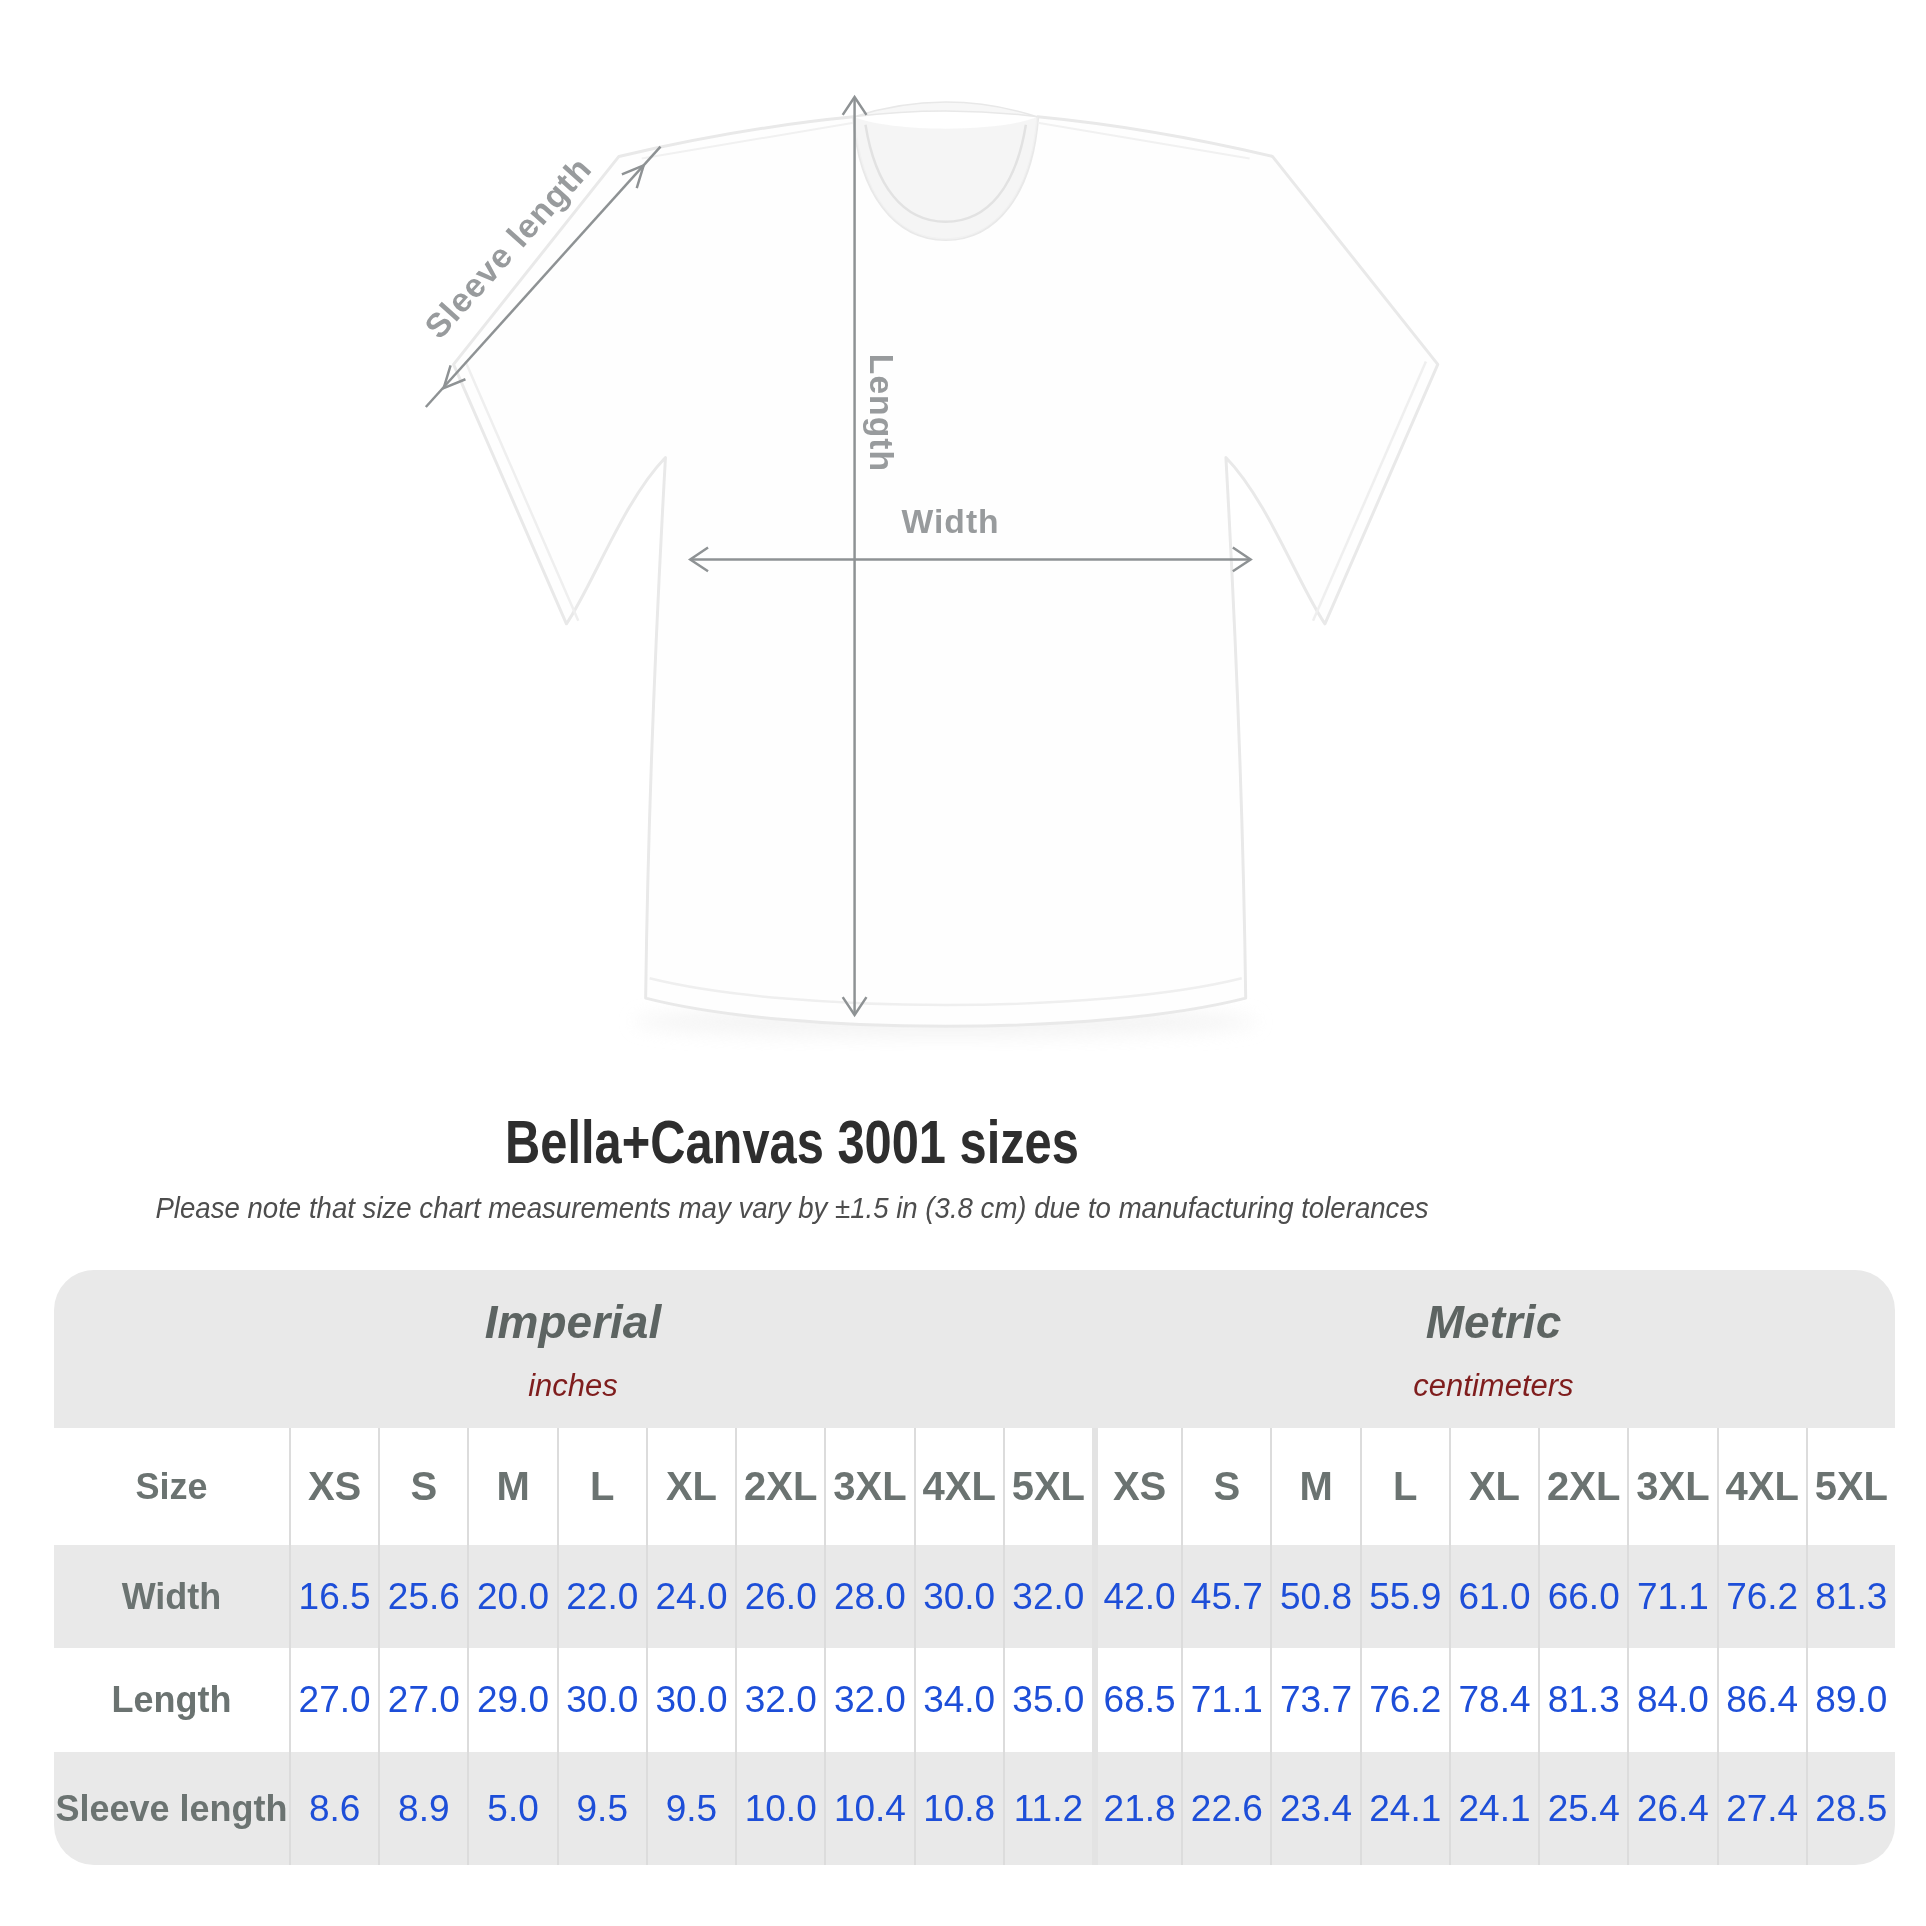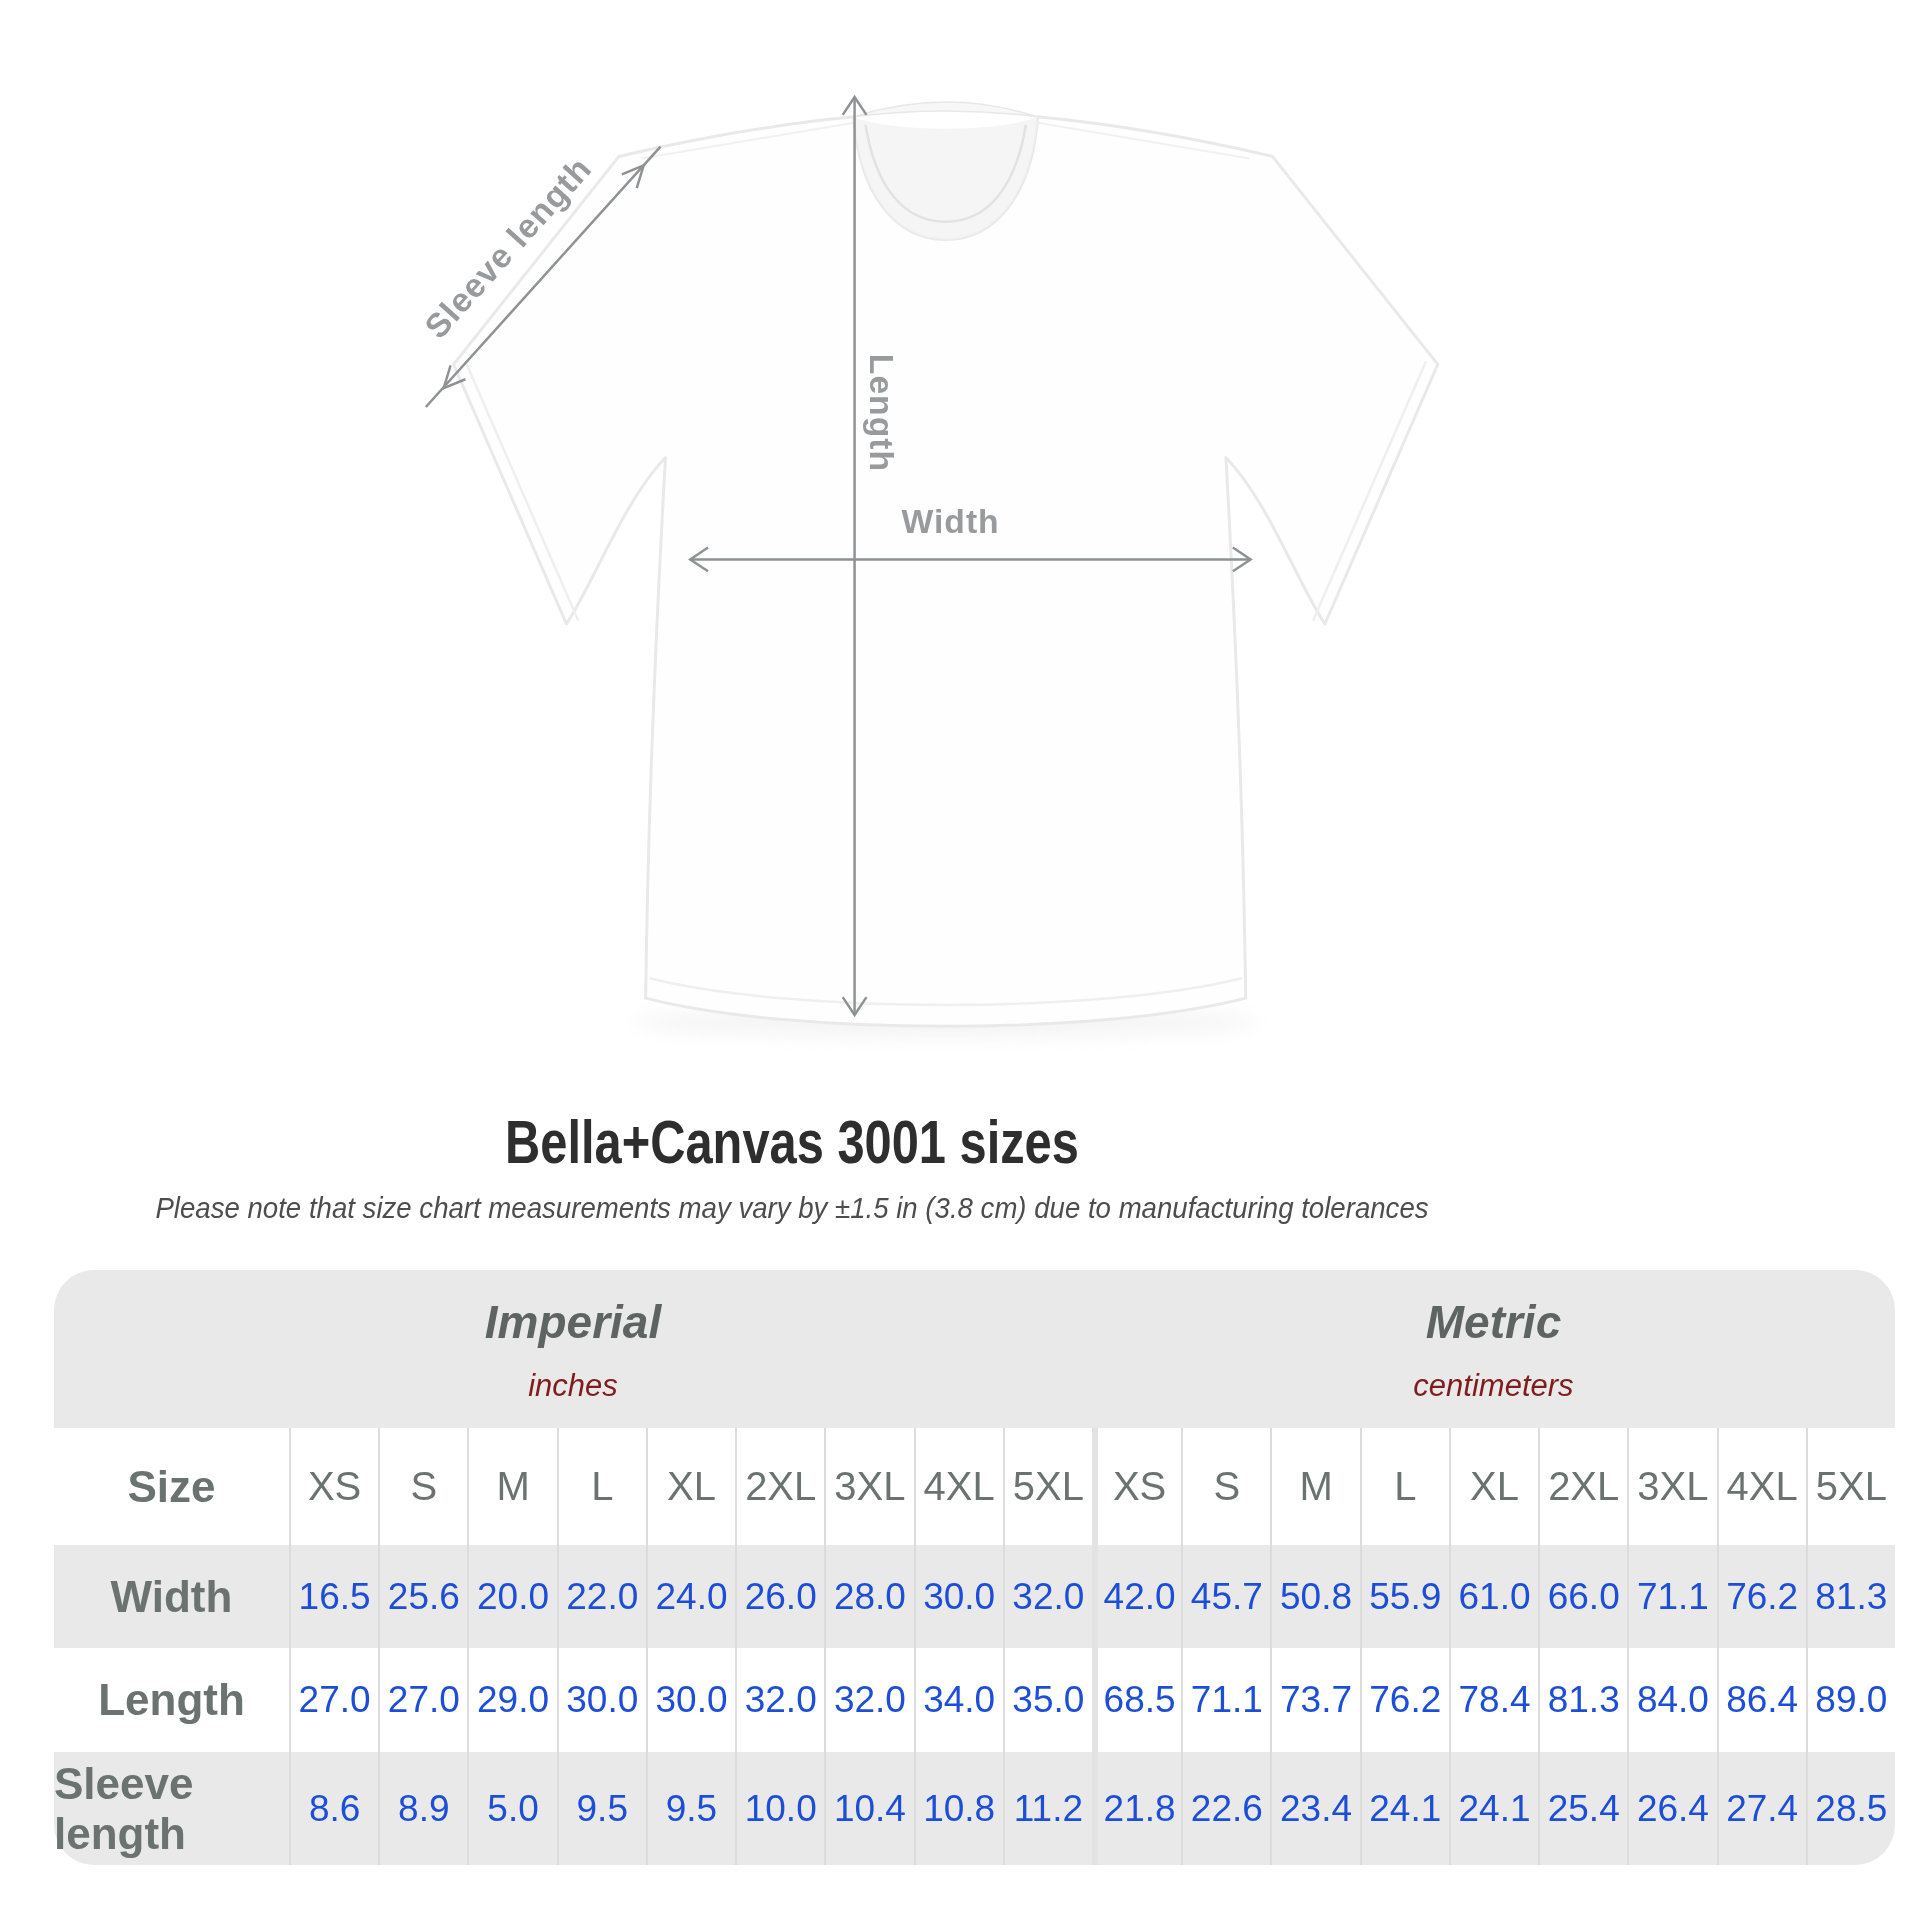--- a/index.html
+++ b/index.html
@@ -42,22 +42,22 @@
   .gcell.metric{grid-column:11 / span 9;grid-row:1;border-top-right-radius:40px;}
   .g-title{font-size:46px;font-weight:bold;font-style:italic;color:#5d6462;}
   .g-unit{font-size:31px;font-style:italic;color:#7f1d1d;}
   .cell{
     display:flex;align-items:center;justify-content:center;
     background:#ffffff;
   }
   .cell.band{background:#e9e9e9;}
   .cell.sep{border-left:2px solid #dcdcdc;}
   .cell.group-start{border-left:6px solid #e3e3e3;}
-  .cell.lbl{font-size:44px;font-weight:bold;color:#6b7371;}
-  .cell.size-h{font-size:40px;font-weight:normal;color:#6b7371;}
+  .cell.lbl{font-size:36px;font-weight:bold;color:#6b7371;}
+  .cell.size-h{font-size:40px;font-weight:bold;color:#6b7371;}
   .cell.val{font-size:37px;color:#1d4ed8;}
   .cell.corner-bl{border-bottom-left-radius:40px;}
   .cell.corner-br{border-bottom-right-radius:40px;}
 </style>
 </head>
 <body>
 
 <div id="page">
 
   <svg id="diagram" width="1927" height="1109" viewBox="0 0 1946 1120">

